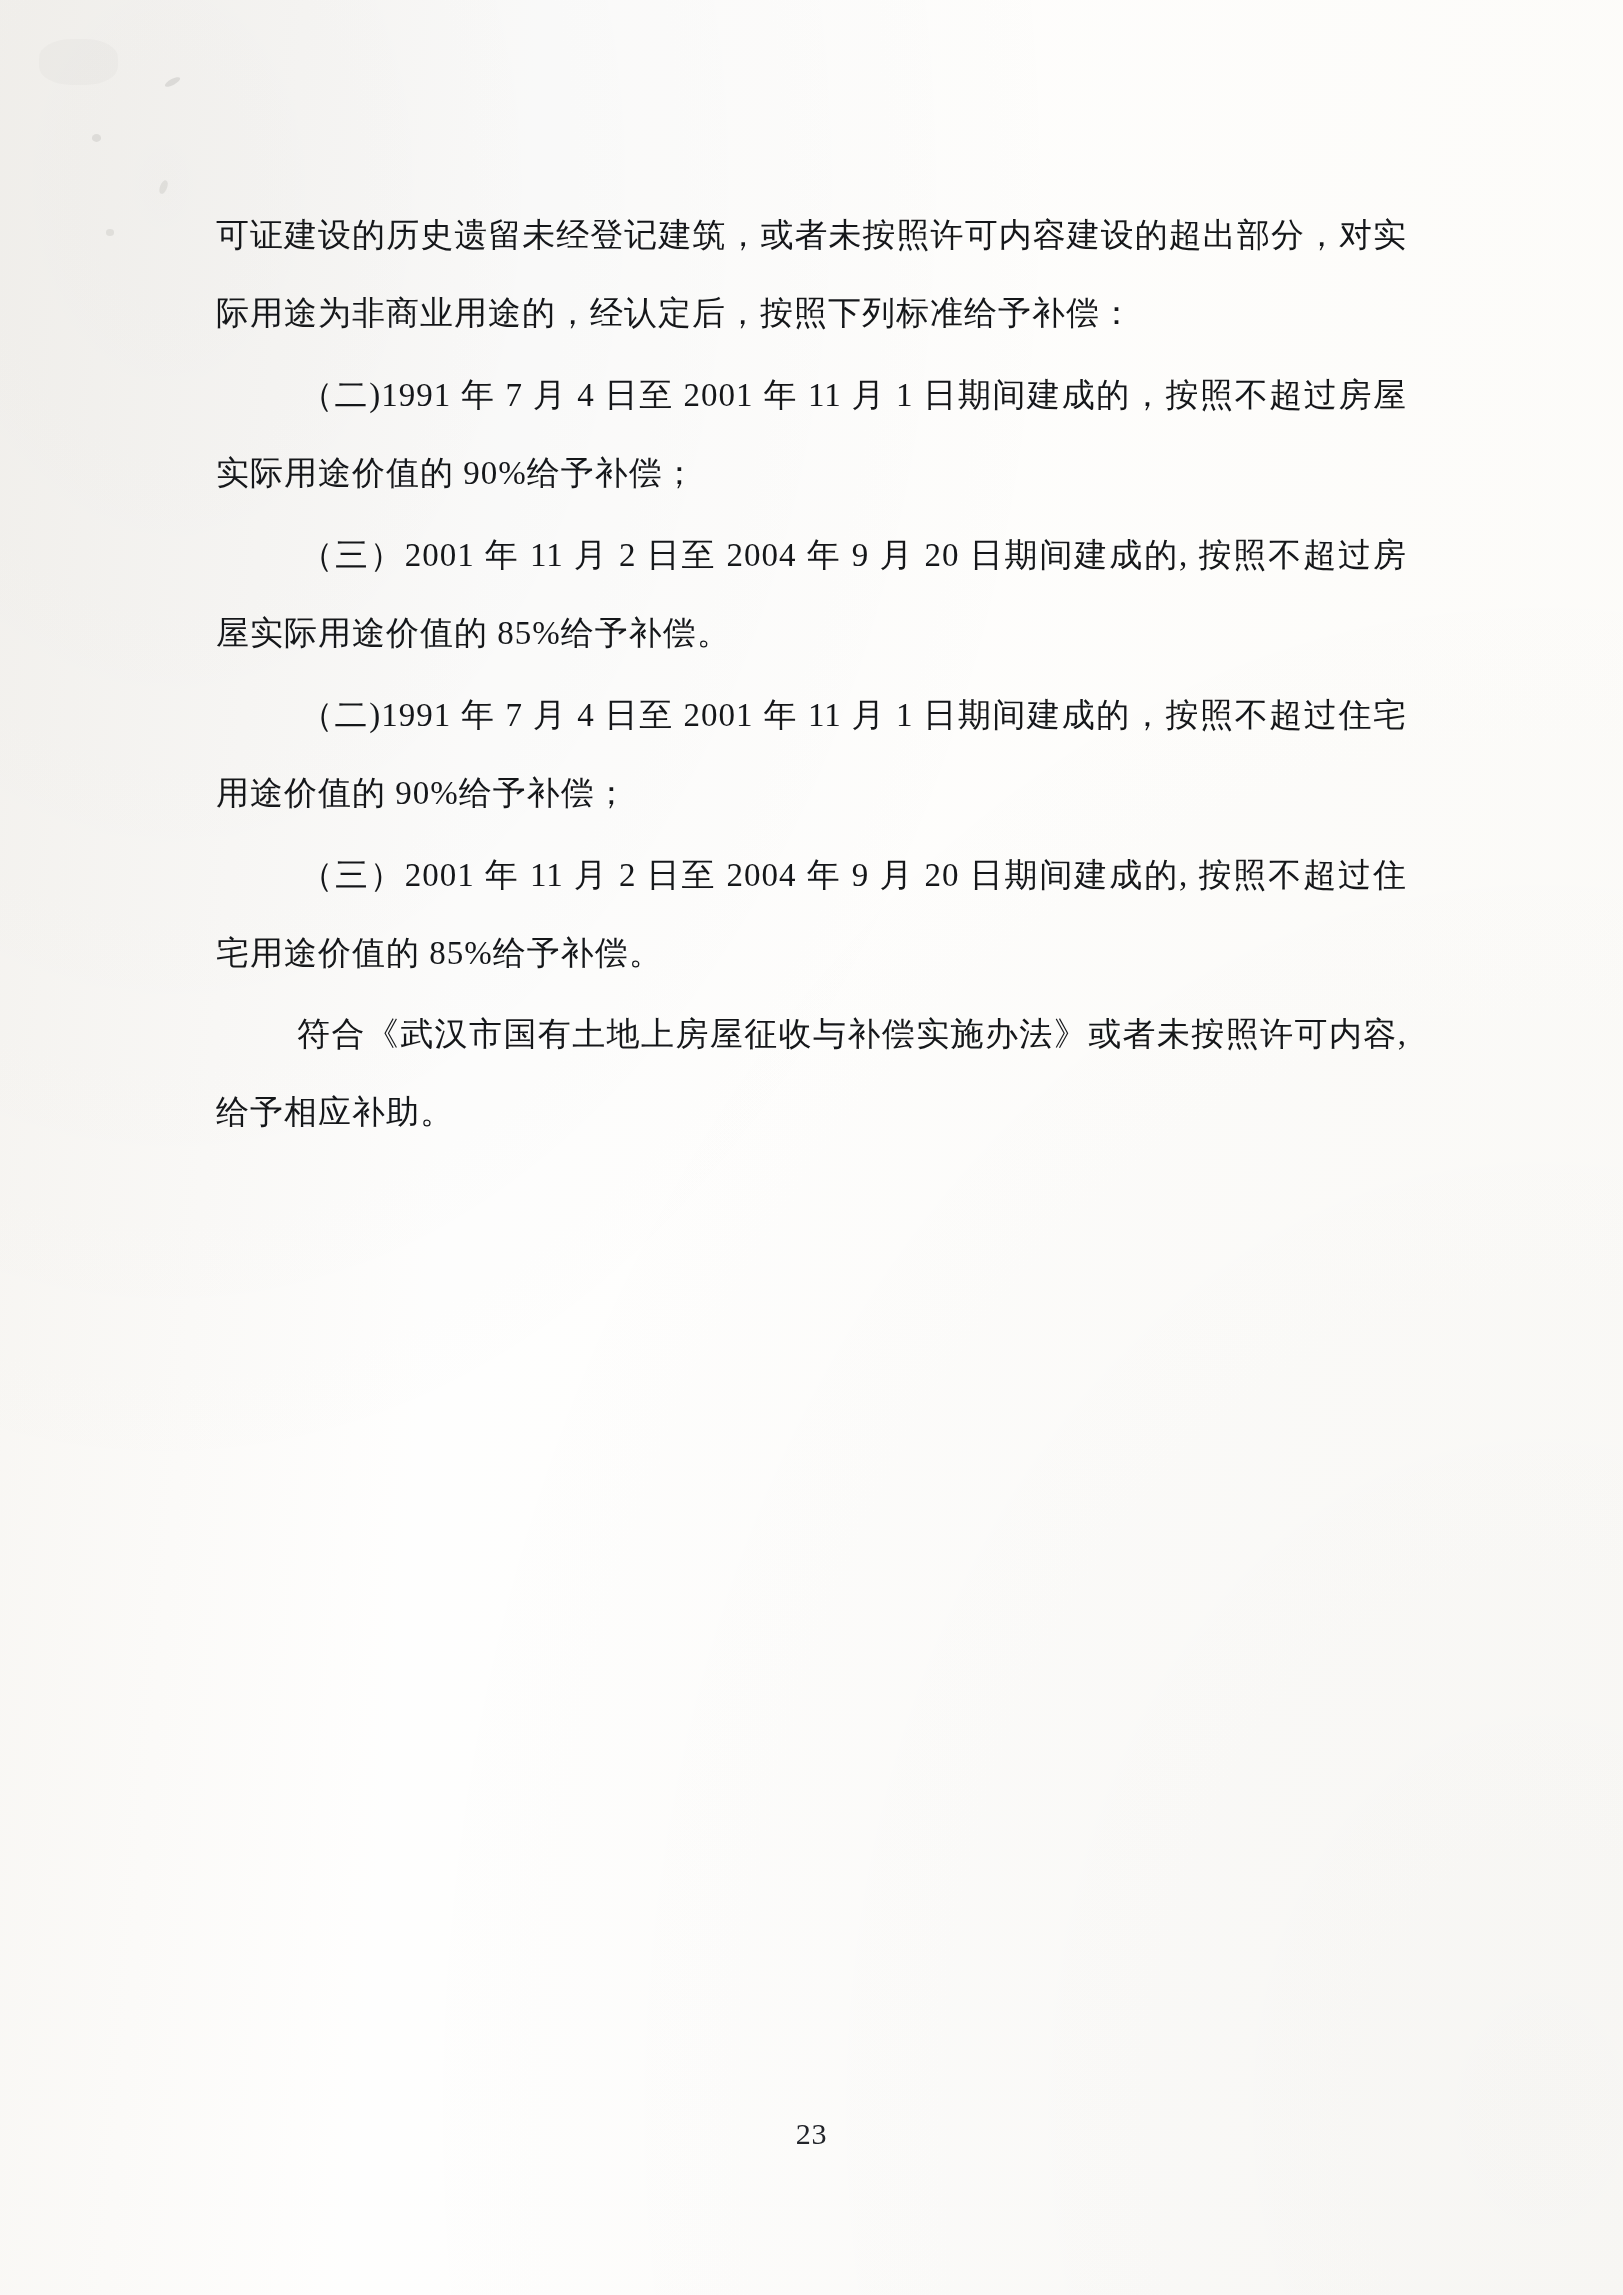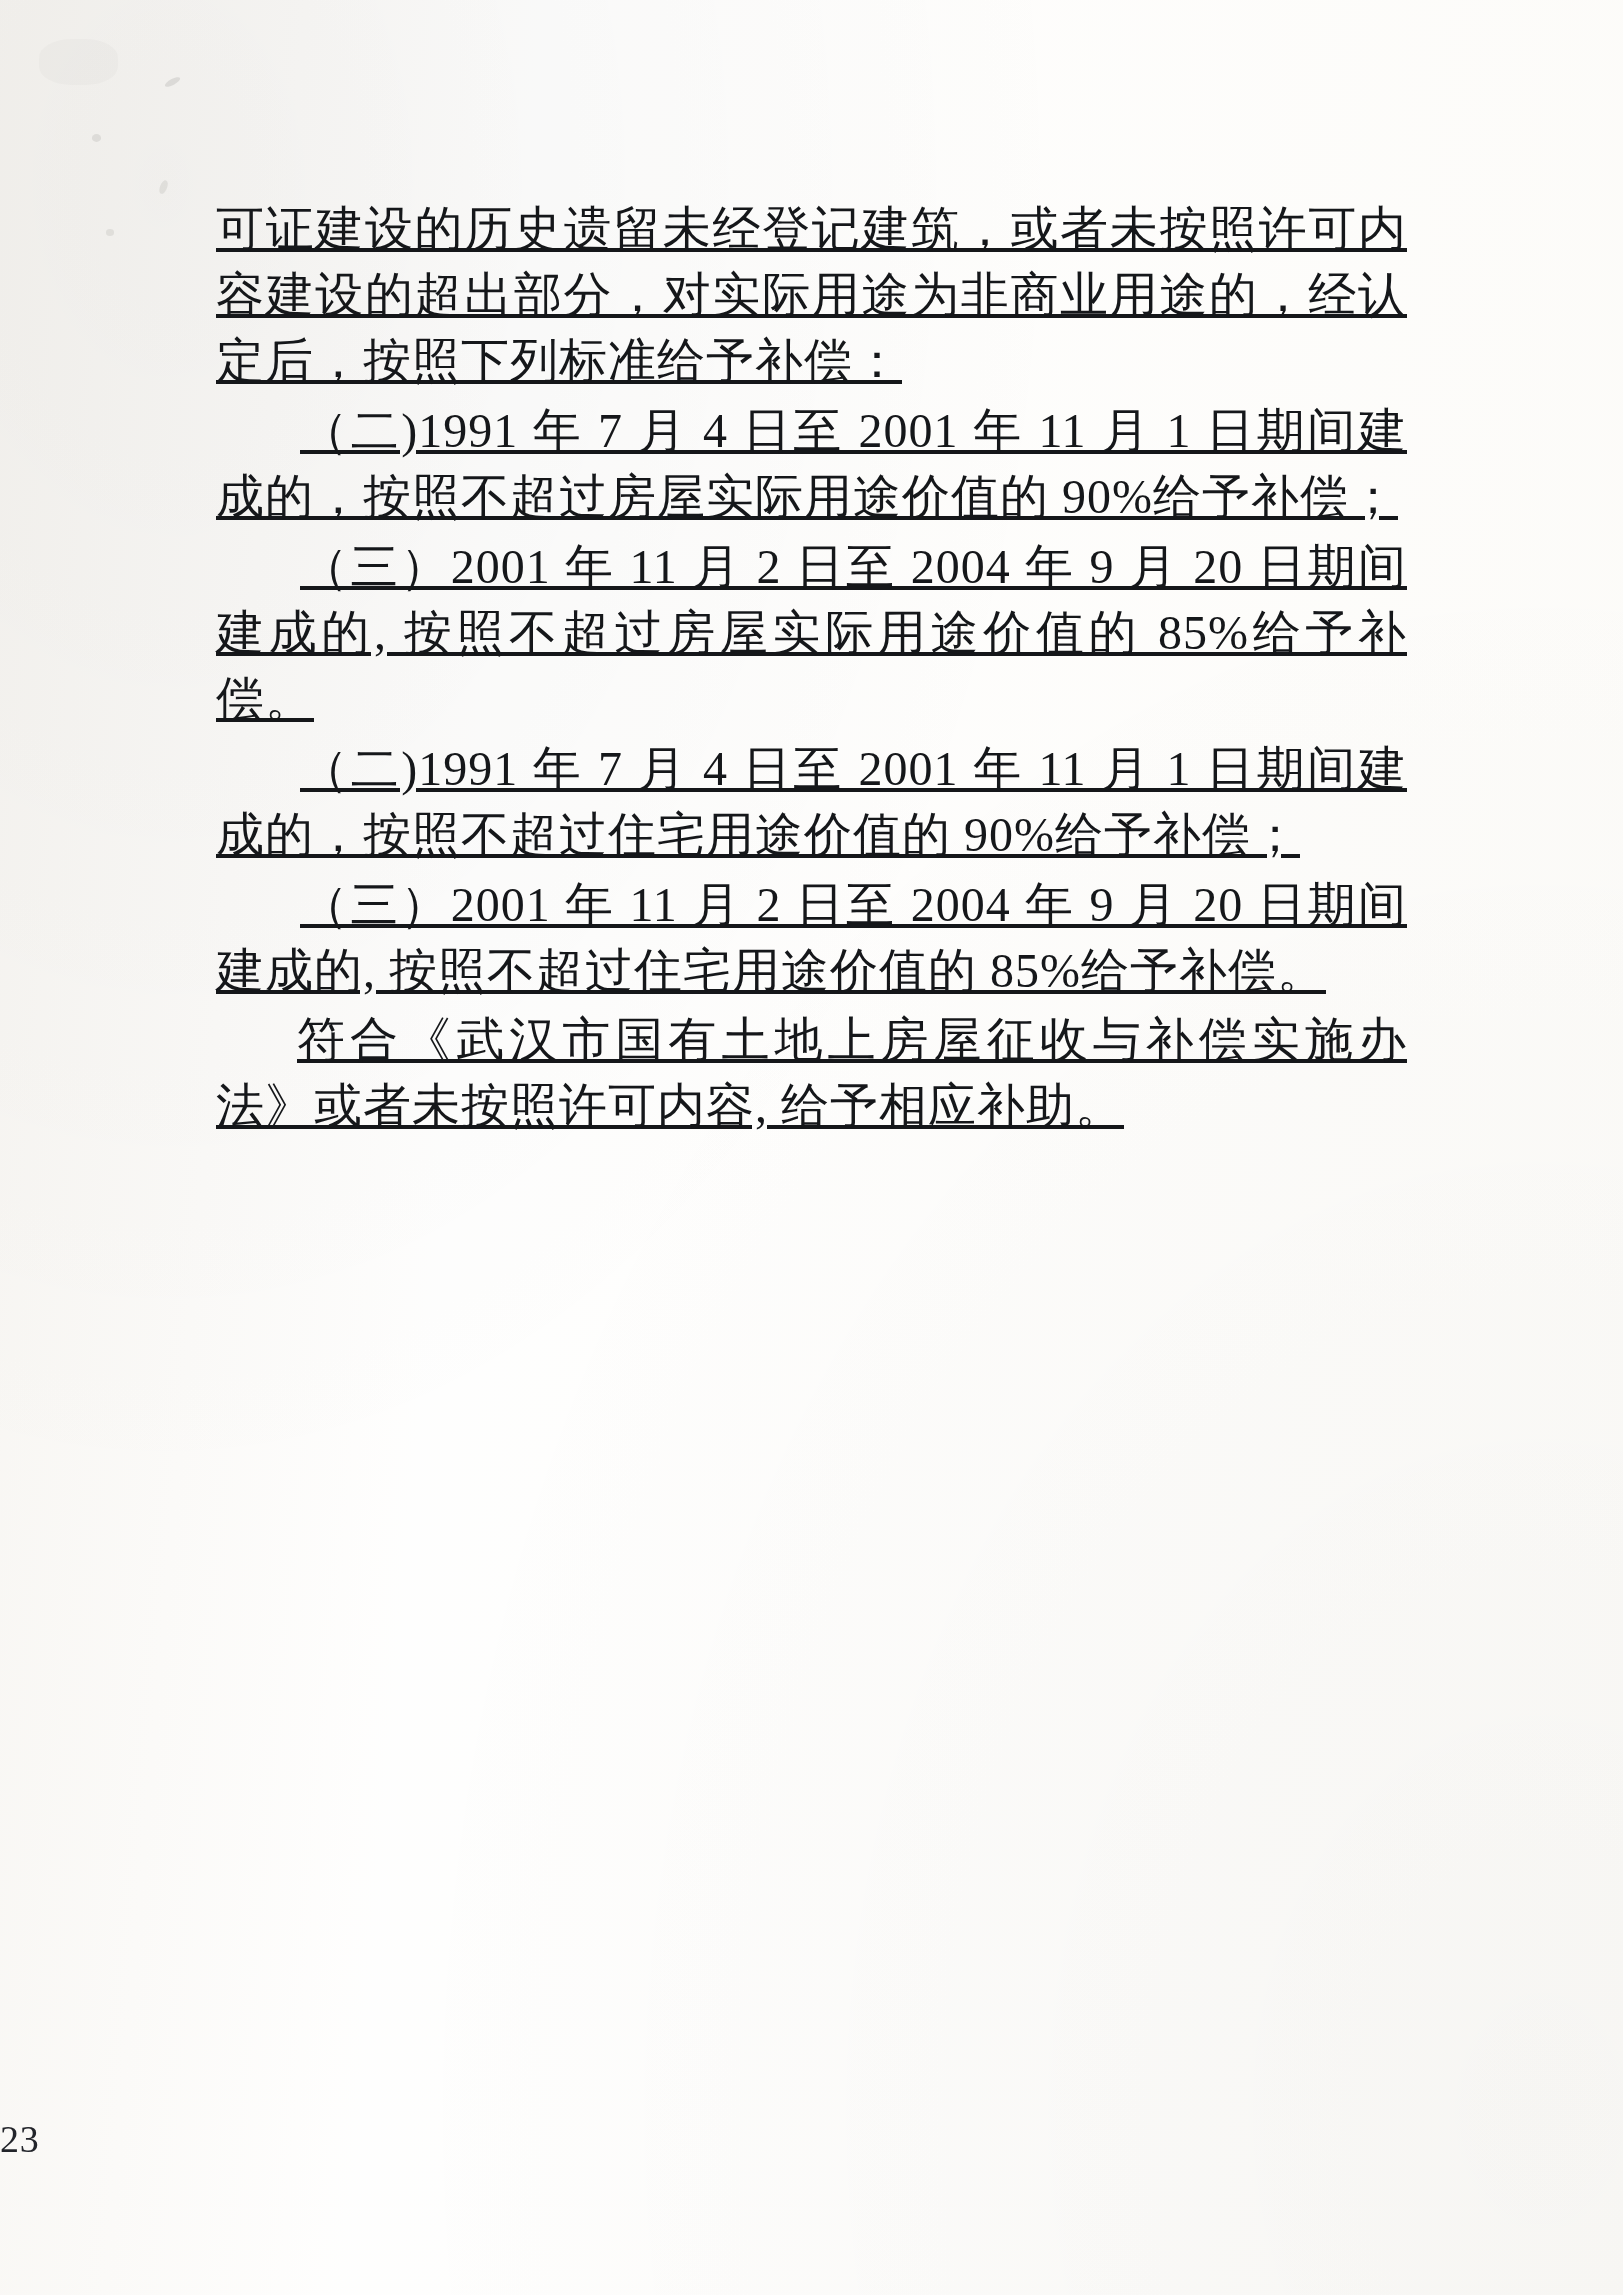--- a/index.html
+++ b/index.html
@@ -42,43 +42,43 @@
 
   .content {
     position: absolute;
     left: 216px;
     top: 196px;
     width: 1191px;
   }
 
   p {
     margin: 0 0 3.9px 0;
-    font-size: 48px;
-    line-height: 66px;
+    font-size: 33px;
+    line-height: 78px;
     color: #15171a;
     letter-spacing: 1px;
     text-align: justify;
     text-justify: inter-character;
     font-family: "Liberation Serif", "DejaVu Serif", serif;
-    text-decoration: underline;
   }
 
   p.indent {
     text-indent: 84px;
   }
   p.indent2 {
     text-indent: 81px;
   }
 
   .page-number {
     position: absolute;
     left: 0;
     right: 0;
     top: 2117px;
-    font-size: 38px;
+    text-align: center;
+    font-size: 30px;
     color: #22242a;
     font-family: "Liberation Serif", "DejaVu Serif", serif;
     letter-spacing: 0.7px;
   }
 </style>
 </head>
 <body>
 
 <div class="page">
 

